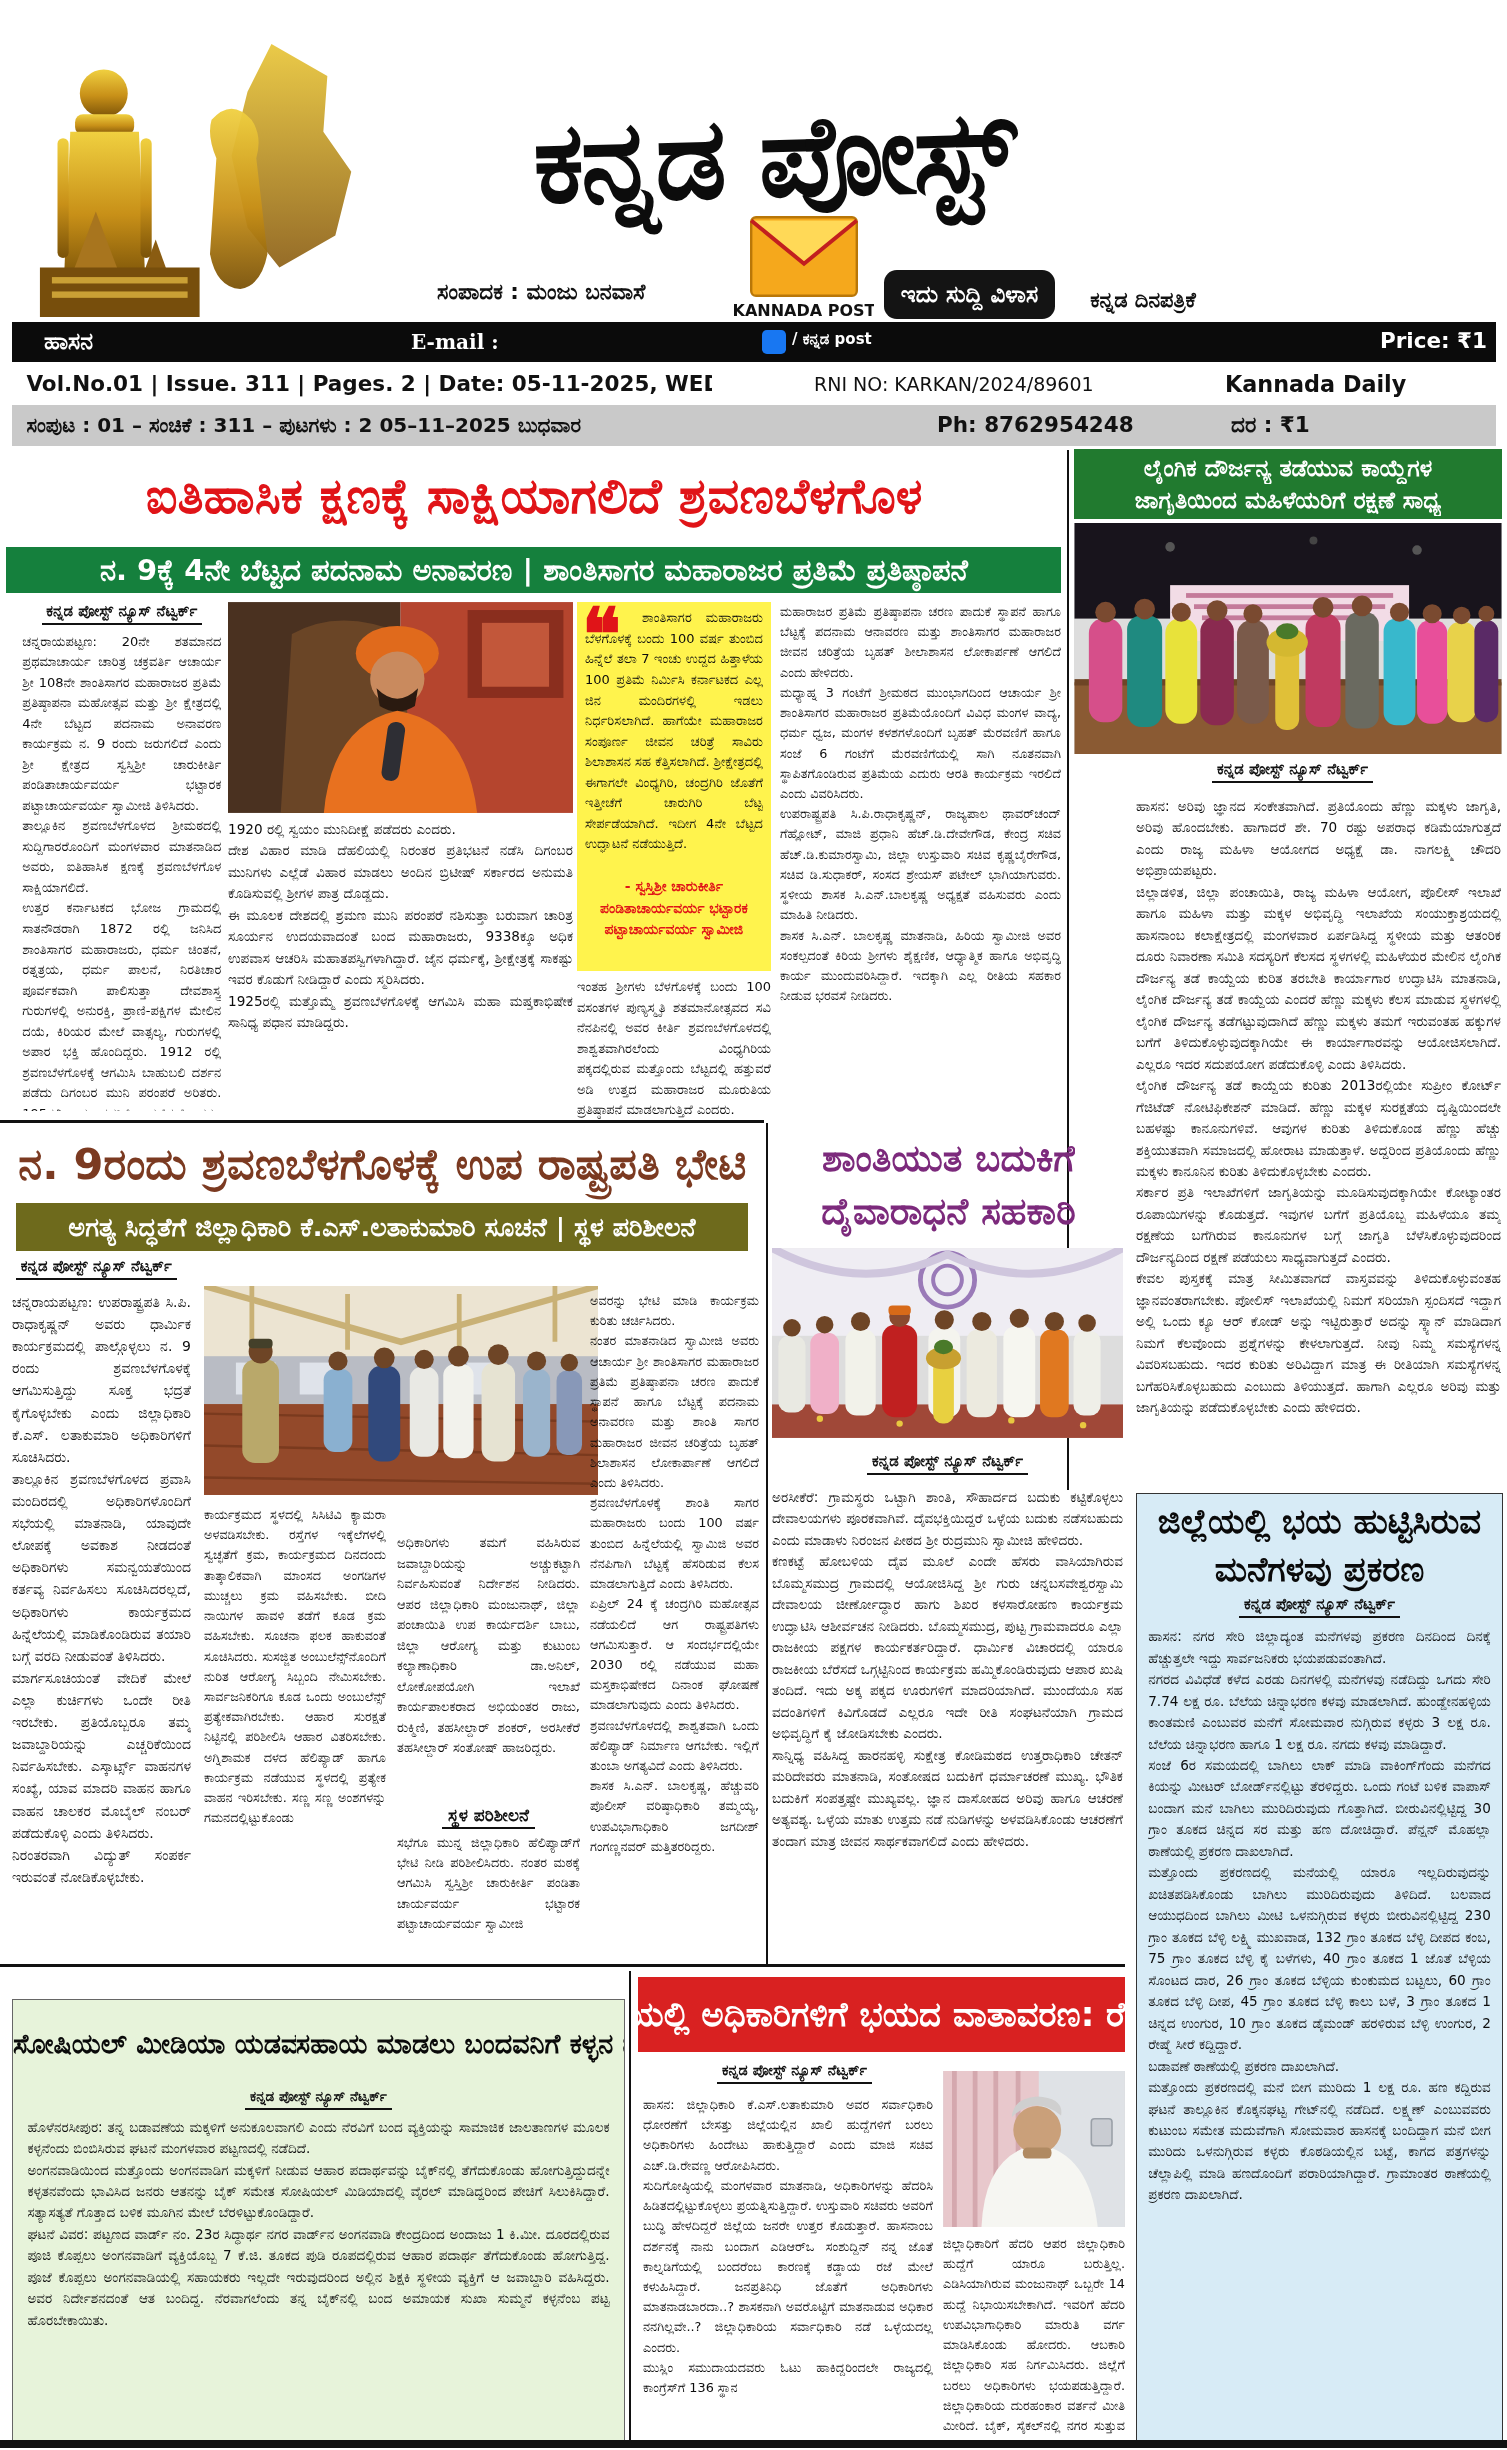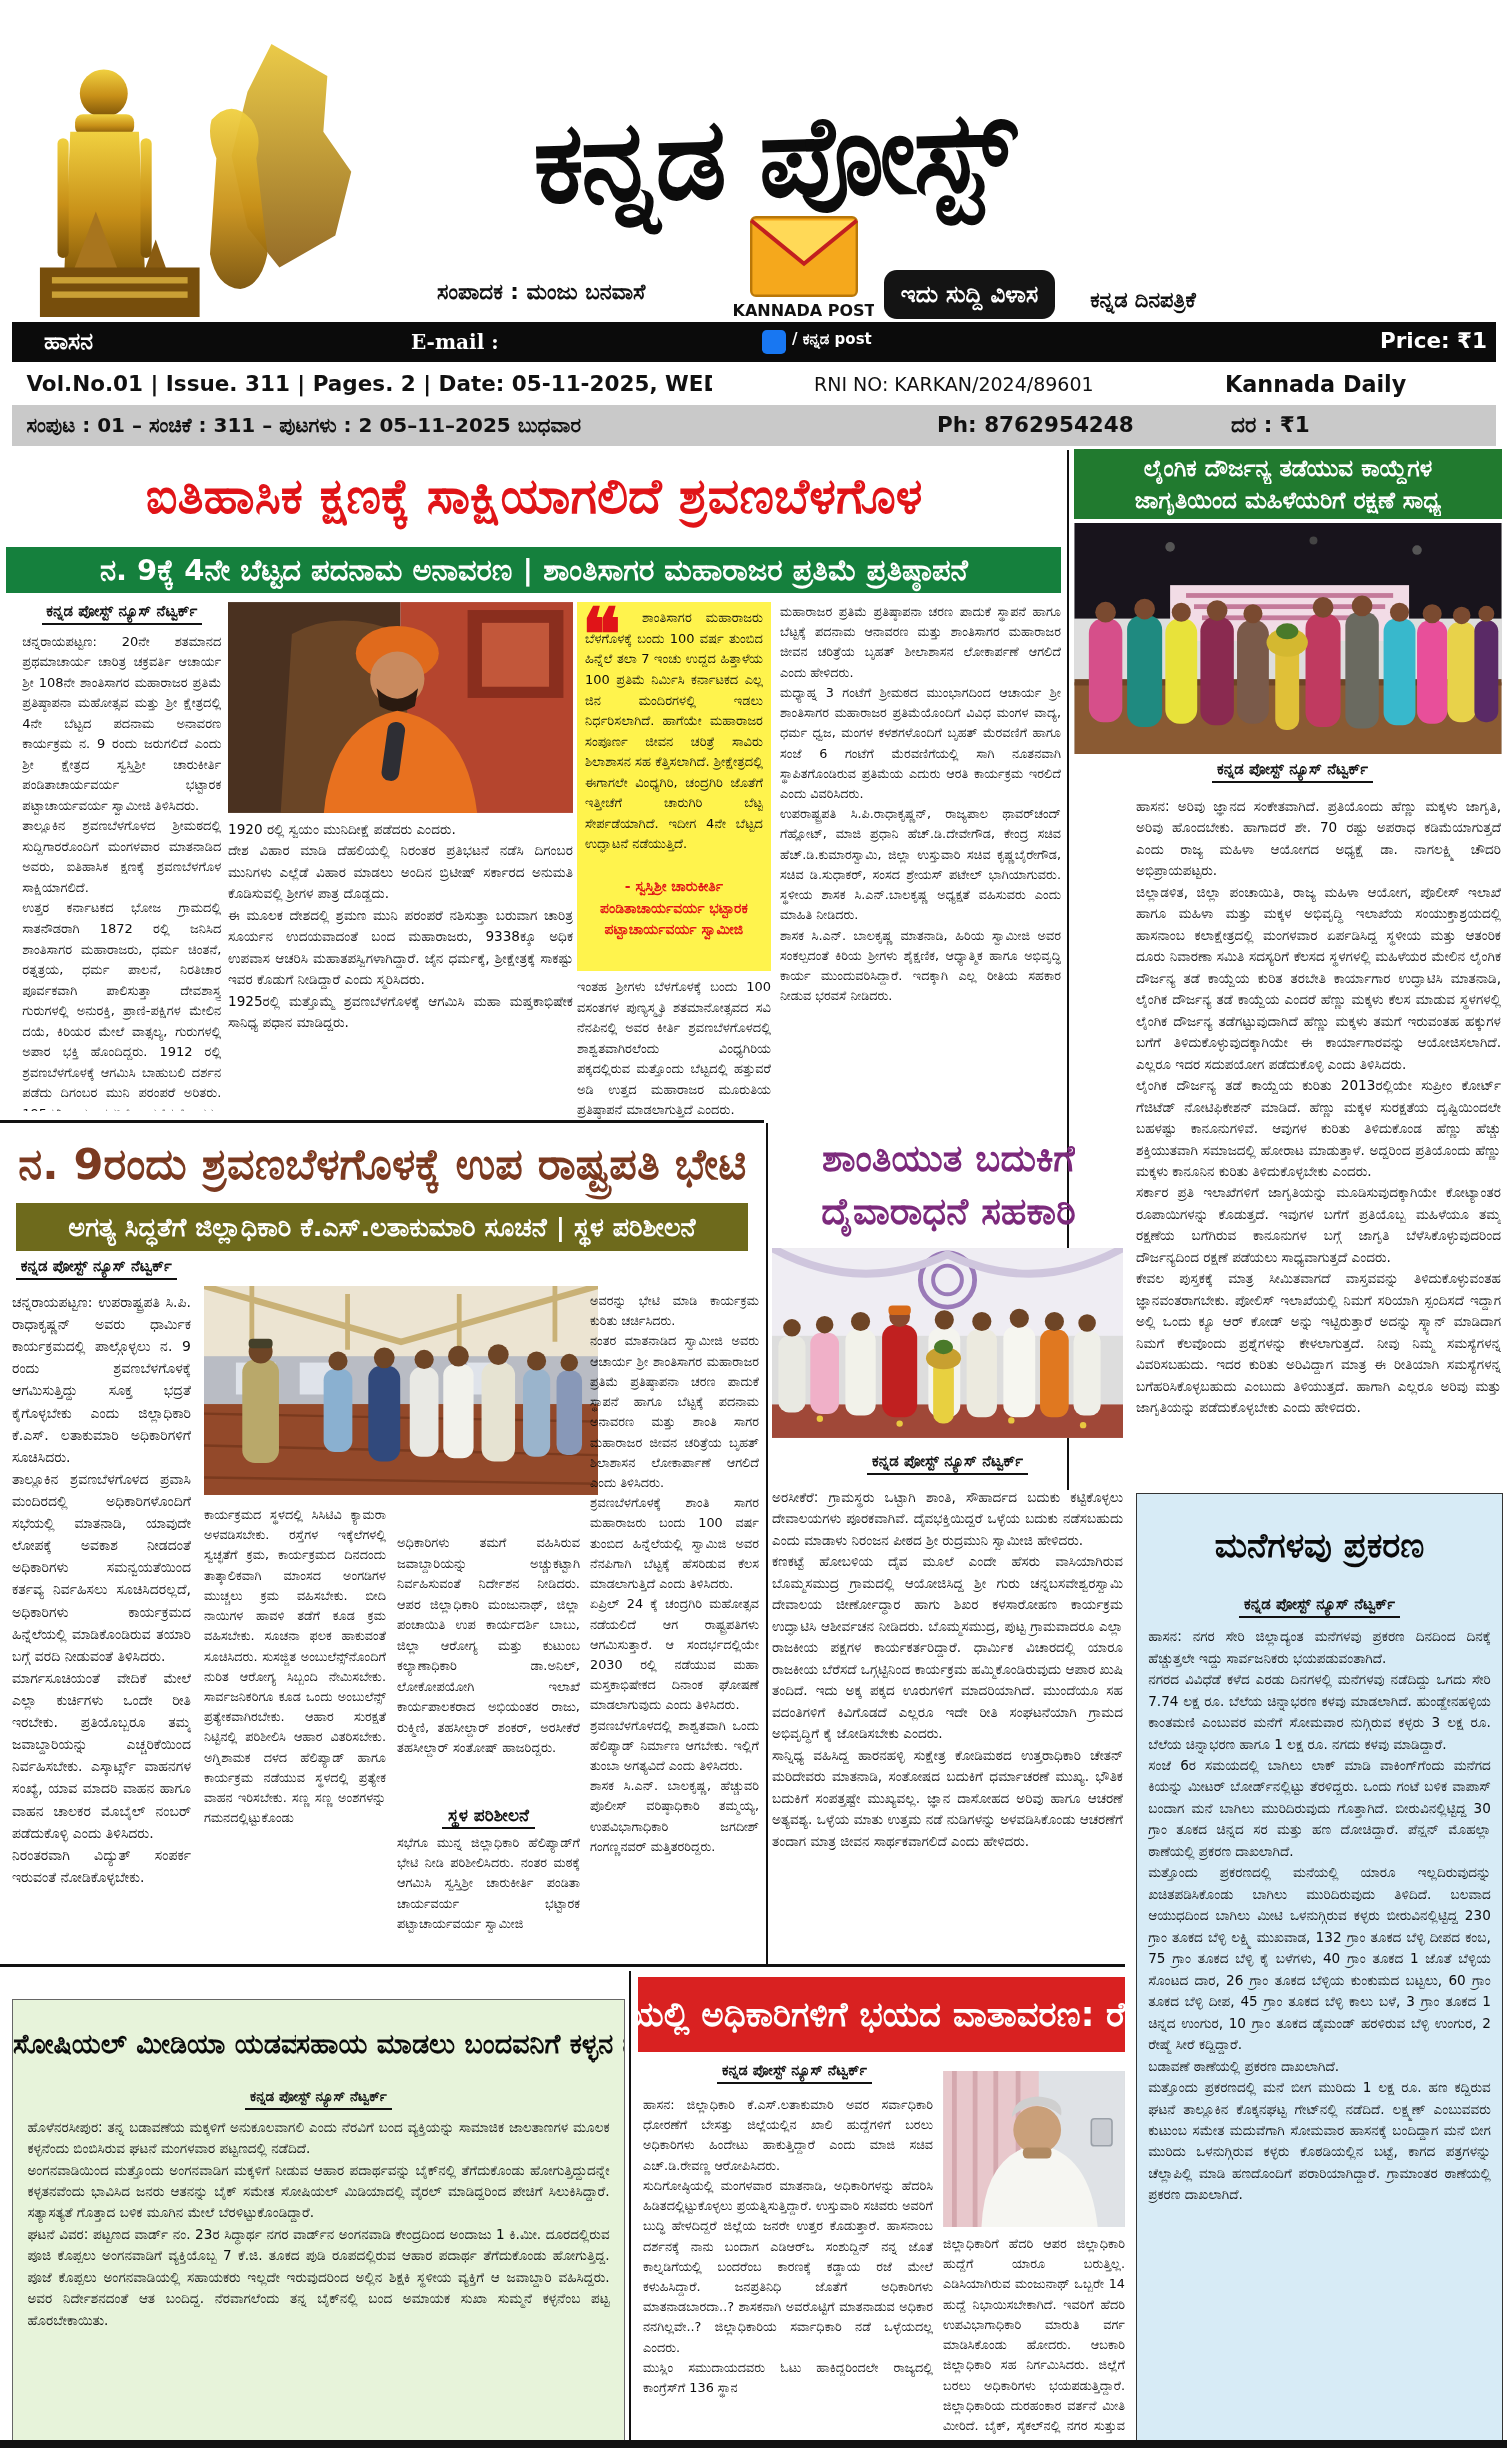--- a/index.html
+++ b/index.html
@@ -297,20 +297,21 @@
       </g>
     </svg>
   </div>
   <div class="abs byline" style="left:820px;top:1452px;width:255px;"><span>ಕನ್ನಡ ಪೋಸ್ಟ್ ನ್ಯೂಸ್ ನೆಟ್ವರ್ಕ್</span></div>
   <div class="abs body-txt just preline ovh" style="left:772px;top:1487px;width:351px;height:452px;font-size:13.6px;">ಅರಸೀಕೆರೆ: ಗ್ರಾಮಸ್ಥರು ಒಟ್ಟಾಗಿ ಶಾಂತಿ, ಸೌಹಾರ್ದದ ಬದುಕು ಕಟ್ಟಿಕೊಳ್ಳಲು ದೇವಾಲಯಗಳು ಪೂರಕವಾಗಿವೆ. ದೈವಭಕ್ತಿಯಿದ್ದರೆ ಒಳ್ಳೆಯ ಬದುಕು ನಡೆಸಬಹುದು ಎಂದು ಮಾಡಾಳು ನಿರಂಜನ ಪೀಠದ ಶ್ರೀ ರುದ್ರಮುನಿ ಸ್ವಾಮೀಜಿ ಹೇಳಿದರು.
 ಕಣಕಟ್ಟೆ ಹೋಬಳಿಯ ದೈವ ಮೂಲೆ ಎಂದೇ ಹೆಸರು ವಾಸಿಯಾಗಿರುವ ಬೊಮ್ಮಸಮುದ್ರ ಗ್ರಾಮದಲ್ಲಿ ಆಯೋಜಿಸಿದ್ದ ಶ್ರೀ ಗುರು ಚನ್ನಬಸವೇಶ್ವರಸ್ವಾಮಿ ದೇವಾಲಯ ಜೀರ್ಣೋದ್ಧಾರ ಹಾಗು ಶಿಖರ ಕಳಸಾರೋಹಣ ಕಾರ್ಯಕ್ರಮ ಉದ್ಘಾಟಿಸಿ ಆಶೀರ್ವಚನ ನೀಡಿದರು. ಬೊಮ್ಮಸಮುದ್ರ, ಪುಟ್ಟ ಗ್ರಾಮವಾದರೂ ಎಲ್ಲಾ ರಾಜಕೀಯ ಪಕ್ಷಗಳ ಕಾರ್ಯಕರ್ತರಿದ್ದಾರೆ. ಧಾರ್ಮಿಕ ವಿಚಾರದಲ್ಲಿ ಯಾರೂ ರಾಜಕೀಯ ಬೆರೆಸದೆ ಒಗ್ಗಟ್ಟಿನಿಂದ ಕಾರ್ಯಕ್ರಮ ಹಮ್ಮಿಕೊಂಡಿರುವುದು ಆಪಾರ ಖುಷಿ ತಂದಿದೆ. ಇದು ಅಕ್ಕ ಪಕ್ಕದ ಊರುಗಳಿಗೆ ಮಾದರಿಯಾಗಿದೆ. ಮುಂದೆಯೂ ಸಹ ವದಂತಿಗಳಿಗೆ ಕಿವಿಗೊಡದೆ ಎಲ್ಲರೂ ಇದೇ ರೀತಿ ಸಂಘಟನೆಯಾಗಿ ಗ್ರಾಮದ ಅಭಿವೃದ್ಧಿಗೆ ಕೈ ಜೋಡಿಸಬೇಕು ಎಂದರು.
 ಸಾನ್ನಿಧ್ಯ ವಹಿಸಿದ್ದ ಹಾರನಹಳ್ಳಿ ಸುಕ್ಷೇತ್ರ ಕೋಡಿಮಠದ ಉತ್ತರಾಧಿಕಾರಿ ಚೇತನ್ ಮರಿದೇವರು ಮಾತನಾಡಿ, ಸಂತೋಷದ ಬದುಕಿಗೆ ಧರ್ಮಾಚರಣೆ ಮುಖ್ಯ. ಭೌತಿಕ ಬದುಕಿಗೆ ಸಂಪತ್ತಷ್ಟೇ ಮುಖ್ಯವಲ್ಲ. ಜ್ಞಾನ ದಾಸೋಹದ ಅರಿವು ಹಾಗೂ ಆಚರಣೆ ಅತ್ಯವಶ್ಯ. ಒಳ್ಳೆಯ ಮಾತು ಉತ್ತಮ ನಡೆ ನುಡಿಗಳನ್ನು ಅಳವಡಿಸಿಕೊಂಡು ಆಚರಣೆಗೆ ತಂದಾಗ ಮಾತ್ರ ಜೀವನ ಸಾರ್ಥಕವಾಗಲಿದೆ ಎಂದು ಹೇಳಿದರು.</div>
 
   <div class="abs box-lblue" style="left:1136px;top:1493px;width:365px;height:948px;">
     <div class="ctr" style="flex-direction:column;height:101px;font-weight:900;font-size:34px;line-height:48px;color:#0a0a0a;">
+      <div class="ovh" style="white-space:nowrap;max-width:359px;">ಜಿಲ್ಲೆಯಲ್ಲಿ ಭಯ ಹುಟ್ಟಿಸಿರುವ</div>
       <div class="ovh" style="white-space:nowrap;max-width:359px;">ಮನೆಗಳವು ಪ್ರಕರಣ</div>
     </div>
     <div class="byline"><span>ಕನ್ನಡ ಪೋಸ್ಟ್ ನ್ಯೂಸ್ ನೆಟ್ವರ್ಕ್</span></div>
     <div class="body-txt just preline ovh" style="margin:8px 11.2px 0;height:790px;font-size:13.6px;">ಹಾಸನ: ನಗರ ಸೇರಿ ಜಿಲ್ಲಾದ್ಯಂತ ಮನೆಗಳವು ಪ್ರಕರಣ ದಿನದಿಂದ ದಿನಕ್ಕೆ ಹೆಚ್ಚುತ್ತಲೇ ಇದ್ದು ಸಾರ್ವಜನಿಕರು ಭಯಪಡುವಂತಾಗಿದೆ.
 ನಗರದ ವಿವಿಧೆಡೆ ಕಳೆದ ಎರಡು ದಿನಗಳಲ್ಲಿ ಮನೆಗಳವು ನಡೆದಿದ್ದು ಒಗದು ಸೇರಿ 7.74 ಲಕ್ಷ ರೂ. ಬೆಲೆಯ ಚಿನ್ನಾಭರಣ ಕಳವು ಮಾಡಲಾಗಿದೆ. ಹುಂಡ್ಡೇನಹಳ್ಳಿಯ ಕಾಂತಮಣಿ ಎಂಬುವರ ಮನೆಗೆ ಸೋಮವಾರ ನುಗ್ಗಿರುವ ಕಳ್ಳರು 3 ಲಕ್ಷ ರೂ. ಬೆಲೆಯ ಚಿನ್ನಾಭರಣ ಹಾಗೂ 1 ಲಕ್ಷ ರೂ. ನಗದು ಕಳವು ಮಾಡಿದ್ದಾರೆ.
 ಸಂಜೆ 6ರ ಸಮಯದಲ್ಲಿ ಬಾಗಿಲು ಲಾಕ್ ಮಾಡಿ ವಾಕಿಂಗ್‌ಗೆಂದು ಮನೆಗದ ಕಿಯನ್ನು ಮೀಟರ್ ಬೋರ್ಡ್‌ನಲ್ಲಿಟ್ಟು ತೆರಳಿದ್ದರು. ಒಂದು ಗಂಟೆ ಬಳಿಕ ವಾಪಾಸ್ ಬಂದಾಗ ಮನೆ ಬಾಗಿಲು ಮುರಿದಿರುವುದು ಗೊತ್ತಾಗಿದೆ. ಬೀರುವಿನಲ್ಲಿಟ್ಟಿದ್ದ 30 ಗ್ರಾಂ ತೂಕದ ಚಿನ್ನದ ಸರ ಮತ್ತು ಹಣ ದೋಚಿದ್ದಾರೆ. ಪೆನ್ಷನ್ ಮೊಹಲ್ಲಾ ಠಾಣೆಯಲ್ಲಿ ಪ್ರಕರಣ ದಾಖಲಾಗಿದೆ.
 ಮತ್ತೊಂದು ಪ್ರಕರಣದಲ್ಲಿ ಮನೆಯಲ್ಲಿ ಯಾರೂ ಇಲ್ಲದಿರುವುದನ್ನು ಖಚಿತಪಡಿಸಿಕೊಂಡು ಬಾಗಿಲು ಮುರಿದಿರುವುದು ತಿಳಿದಿದೆ. ಬಲವಾದ ಆಯುಧದಿಂದ ಬಾಗಿಲು ಮೀಟಿ ಒಳನುಗ್ಗಿರುವ ಕಳ್ಳರು ಬೀರುವಿನಲ್ಲಿಟ್ಟಿದ್ದ 230 ಗ್ರಾಂ ತೂಕದ ಬೆಳ್ಳಿ ಲಕ್ಷ್ಮಿ ಮುಖವಾಡ, 132 ಗ್ರಾಂ ತೂಕದ ಬೆಳ್ಳಿ ದೀಪದ ಕಂಬ, 75 ಗ್ರಾಂ ತೂಕದ ಬೆಳ್ಳಿ ಕೈ ಬಳೆಗಳು, 40 ಗ್ರಾಂ ತೂಕದ 1 ಜೊತೆ ಬೆಳ್ಳಿಯ ಸೊಂಟದ ದಾರ, 26 ಗ್ರಾಂ ತೂಕದ ಬೆಳ್ಳಿಯ ಕುಂಕುಮದ ಬಟ್ಟಲು, 60 ಗ್ರಾಂ ತೂಕದ ಬೆಳ್ಳಿ ದೀಪ, 45 ಗ್ರಾಂ ತೂಕದ ಬೆಳ್ಳಿ ಕಾಲು ಬಳೆ, 3 ಗ್ರಾಂ ತೂಕದ 1 ಚಿನ್ನದ ಉಂಗುರ, 10 ಗ್ರಾಂ ತೂಕದ ಡೈಮಂಡ್ ಹರಳಿರುವ ಬೆಳ್ಳಿ ಉಂಗುರ, 2 ರೇಷ್ಮೆ ಸೀರೆ ಕದ್ದಿದ್ದಾರೆ.
 ಬಡಾವಣೆ ಠಾಣೆಯಲ್ಲಿ ಪ್ರಕರಣ ದಾಖಲಾಗಿದೆ.
 ಮತ್ತೊಂದು ಪ್ರಕರಣದಲ್ಲಿ ಮನೆ ಬೀಗ ಮುರಿದು 1 ಲಕ್ಷ ರೂ. ಹಣ ಕದ್ದಿರುವ ಘಟನೆ ತಾಲ್ಲೂಕಿನ ಕೊಕ್ಕನಘಟ್ಟ ಗೇಟ್‌ನಲ್ಲಿ ನಡೆದಿದೆ. ಲಕ್ಷ್ಮಣ್ ಎಂಬುವವರು ಕುಟುಂಬ ಸಮೇತ ಮದುವೆಗಾಗಿ ಸೋಮವಾರ ಹಾಸನಕ್ಕೆ ಬಂದಿದ್ದಾಗ ಮನೆ ಬೀಗ ಮುರಿದು ಒಳನುಗ್ಗಿರುವ ಕಳ್ಳರು ಕೊಠಡಿಯಲ್ಲಿನ ಬಟ್ಟೆ, ಕಾಗದ ಪತ್ರಗಳನ್ನು ಚೆಲ್ಲಾಪಿಲ್ಲಿ ಮಾಡಿ ಹಣದೊಂದಿಗೆ ಪರಾರಿಯಾಗಿದ್ದಾರೆ. ಗ್ರಾಮಾಂತರ ಠಾಣೆಯಲ್ಲಿ ಪ್ರಕರಣ ದಾಖಲಾಗಿದೆ.</div>
   </div>

